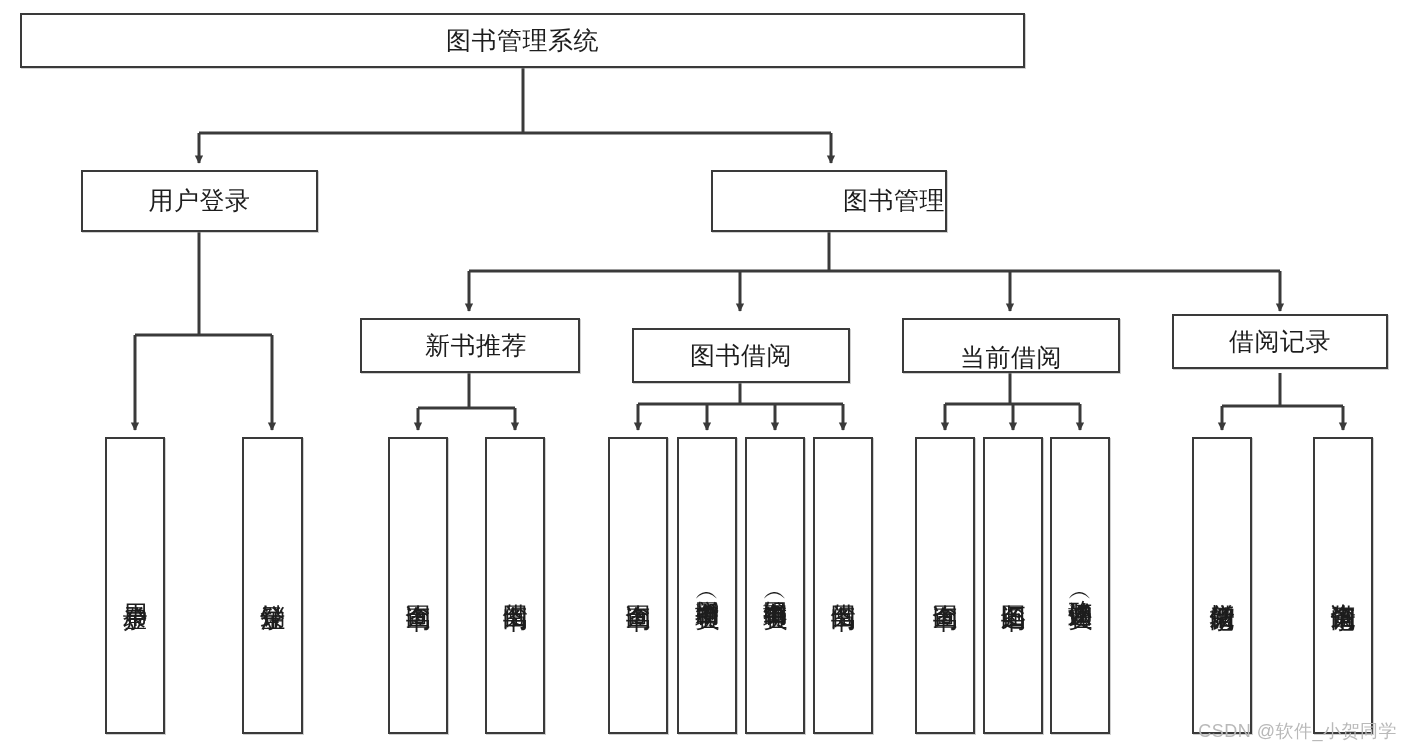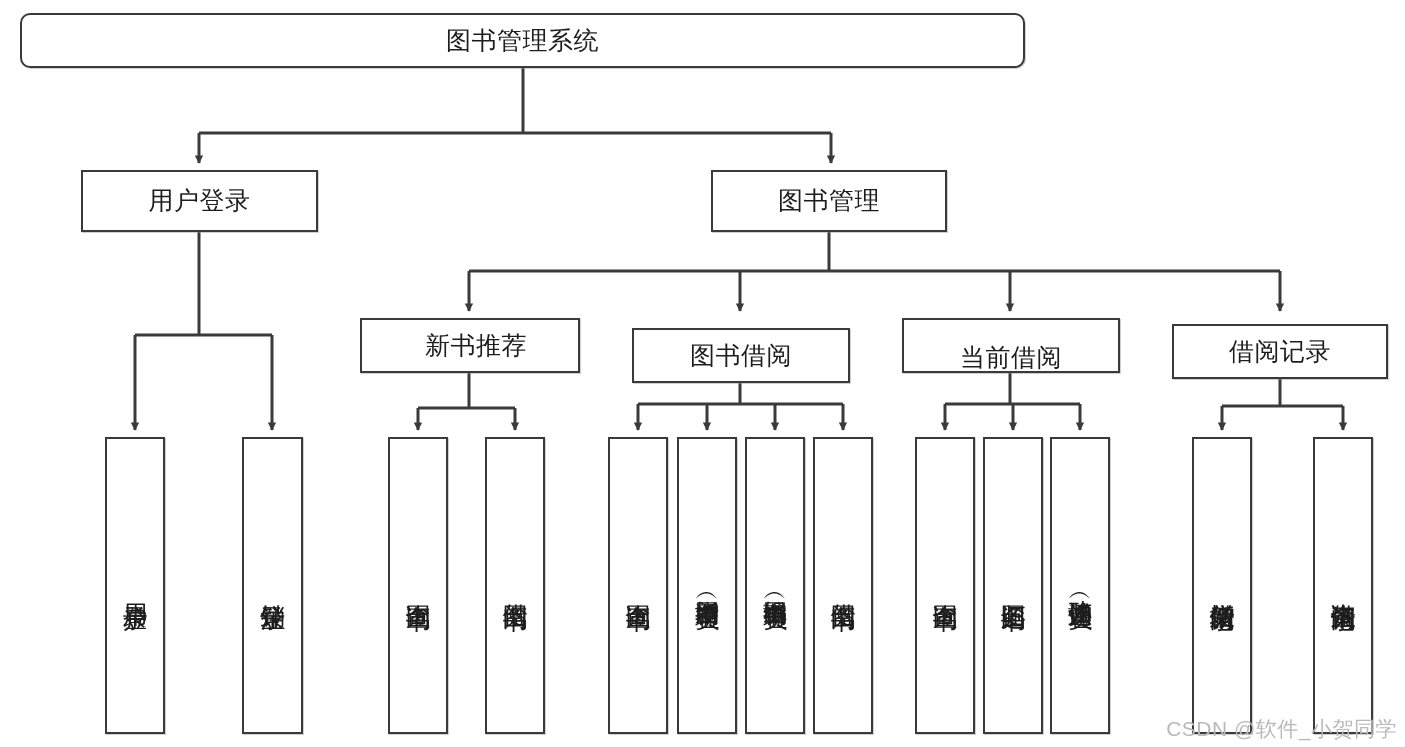--- a/index.html
+++ b/index.html
@@ -37,21 +37,20 @@
     box-shadow: 1px 1px 0 rgba(150,150,150,0.45);
   }
   .node-h {
     font-size: 25px;
     letter-spacing: 0.5px;
     line-height: 1.1;
     white-space: nowrap;
   }
   .node-root {
     font-size: 25px;
-    border-radius: 10px;
   }
   .node-v {
     writing-mode: vertical-rl;
     text-orientation: upright;
     font-size: 25px;
     line-height: 1.18;
     letter-spacing: 1px;
     align-items: center;
     justify-content: center;
     padding: 4px 0;
@@ -61,21 +60,21 @@
   }
   .leaf-text {
     writing-mode: vertical-rl;
     text-orientation: upright;
     display: block;
   }
   #watermark {
     position: absolute;
     right: 8px;
     bottom: 4px;
-    font-size: 21px;
+    font-size: 18px;
     color: #b9b9b9;
     white-space: nowrap;
     letter-spacing: 0.5px;
   }
 </style>
 </head>
 <body>
 
 <div id="diagram-root">
 
@@ -128,36 +127,36 @@
       <path d="M1343,406 L1343,430" marker-end="url(#arrowhead)"></path>
     </g>
   </svg>
 
   <div class="node node-h node-root" id="node-root" style="left: 20px; top: 13px; width: 1005px; height: 55px;">图书管理系统</div>
 
   <div id="level2-container">
       <div class="node node-h" style="left: 81px; top: 170px; width: 237px; height: 62px;">
         <span>用户登录</span>
       </div>
-      <div class="node node-h" style="left: 711px; top: 170px; width: 236px; height: 62px;">
+      <div class="node node-h" style="left: 711px; top: 170px; width: 236px; height: 62px; justify-content: flex-end;">
         <span>图书管理</span>
       </div>
     </div>
 
   <div id="level3-container">
       <div class="node node-h" style="left: 360px; top: 318px; width: 220px; height: 55px; padding-left: 12px;">
         <span>新书推荐</span>
       </div>
       <div class="node node-h" style="left: 632px; top: 328px; width: 218px; height: 55px;">
         <span>图书借阅</span>
       </div>
       <div class="node node-h" style="left: 902px; top: 318px; width: 218px; height: 55px; align-items: flex-end;">
         <span>当前借阅</span>
       </div>
-      <div class="node node-h" style="left: 1172px; top: 324px; width: 216px; height: 55px;">
+      <div class="node node-h" style="left: 1172px; top: 314px; width: 216px; height: 55px;">
         <span>借阅记录</span>
       </div>
     </div>
 
   <div id="leaf-container">
       <div class="node node-v" style="left: 105px; top: 437px; width: 60px; height: 297px;">
         <span class="leaf-text">用户登录</span>
       </div>
       <div class="node node-v" style="left: 242px; top: 437px; width: 61px; height: 297px;">
         <span class="leaf-text">注销登录</span>

